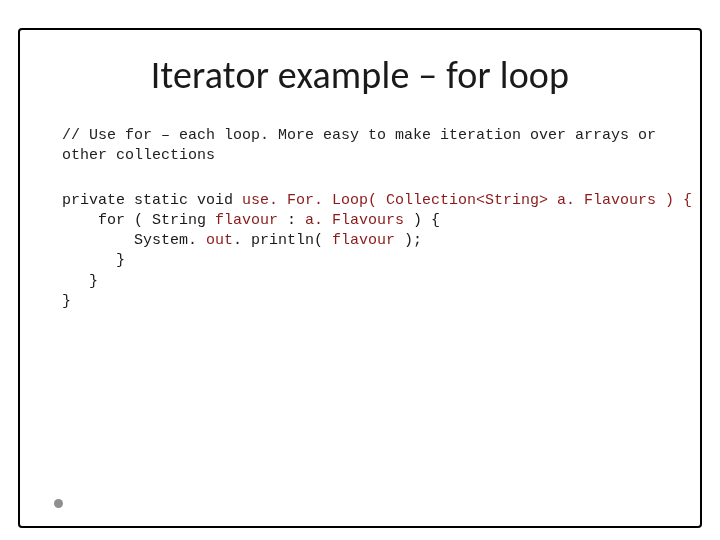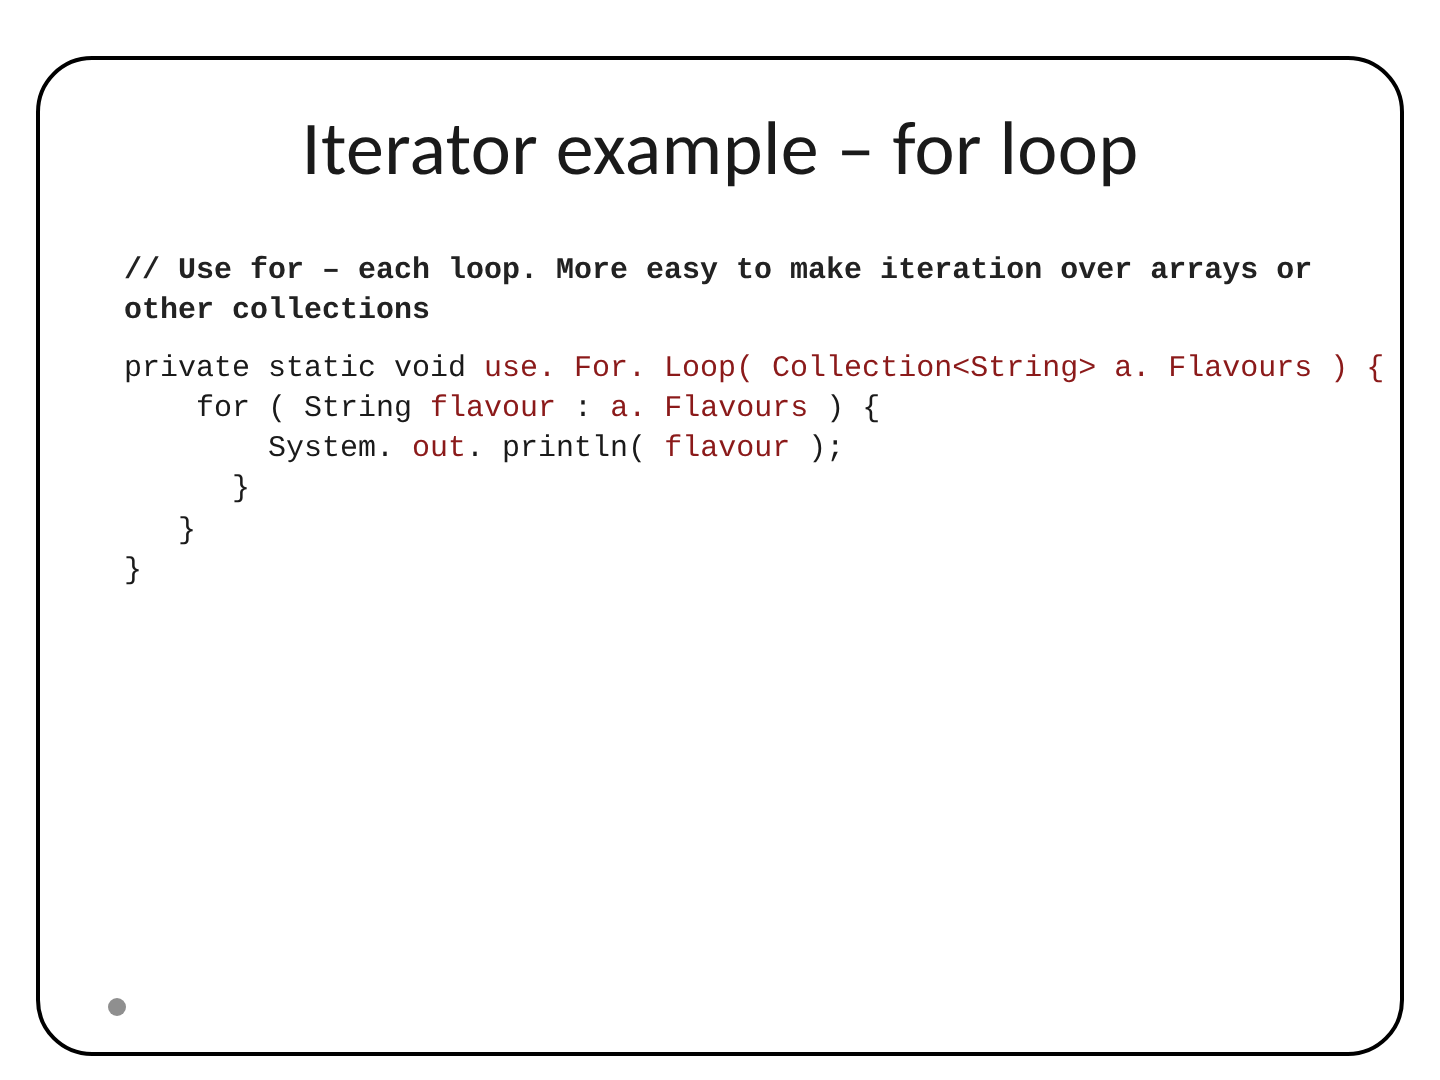--- a/index.html
+++ b/index.html
@@ -13,40 +13,40 @@
   .slide {
     width: 720px;
     height: 540px;
     position: relative;
     padding: 28px 18px 18px 18px;
   }
   .frame {
     width: 684px;
     height: 500px;
     border: 2.5px solid #000;
-    border-radius: 28px;
+    border-radius: 4px;
     padding: 22px 42px 42px 42px;
     position: relative;
   }
   .title {
     font-size: 38px;
     font-weight: 400;
     color: #1a1a1a;
     text-align: center;
     margin-bottom: 28px;
     letter-spacing: 0.2px;
   }
   .comment {
     font-family: "Courier New", Courier, monospace;
-    font-weight: bold;
+    font-weight: normal;
     font-size: 15px;
     color: #222;
     line-height: 1.35;
     white-space: pre-wrap;
-    margin-bottom: 8px;
+    margin-bottom: 24px;
   }
   .code {
     font-family: "Courier New", Courier, monospace;
     font-weight: normal;
     font-size: 15px;
     line-height: 1.35;
     white-space: pre;
   }
   .black { color: #1a1a1a; }
   .brown { color: #8b1a1a; }

